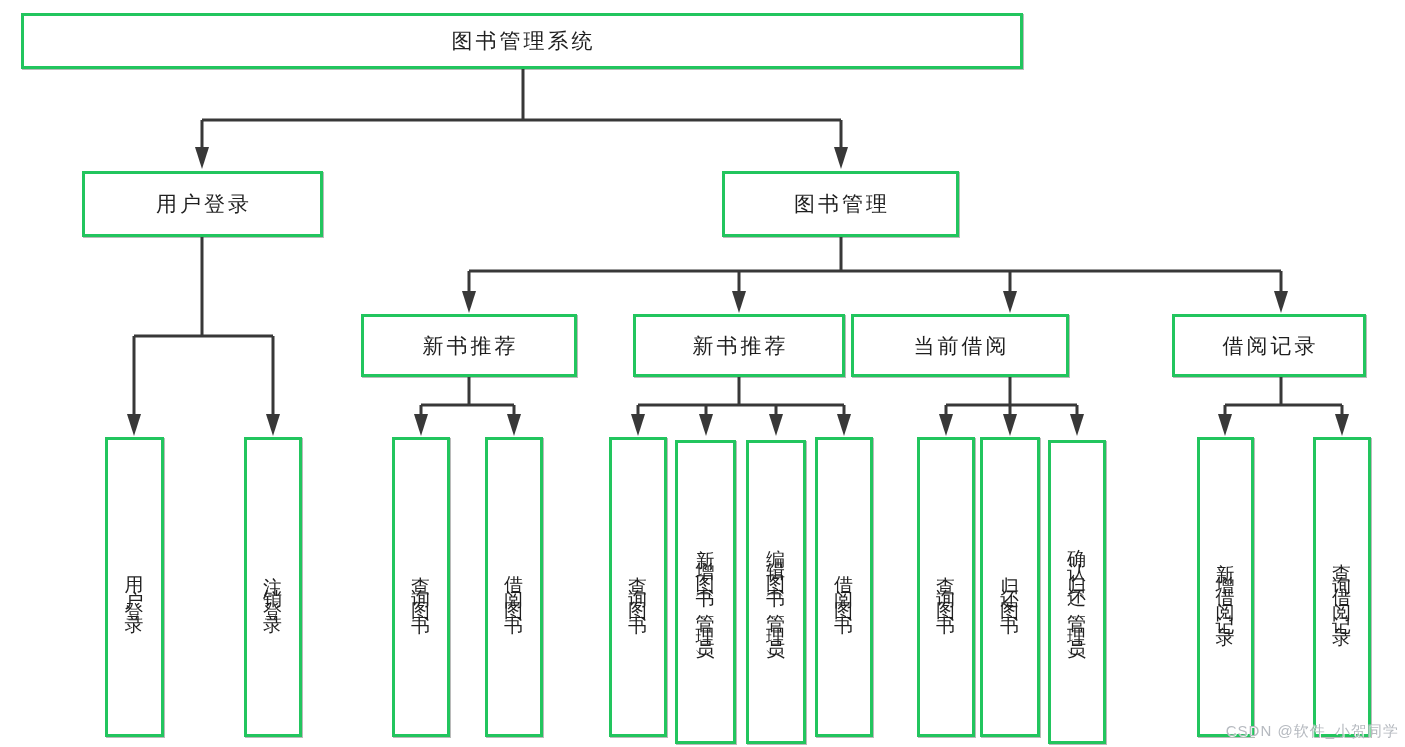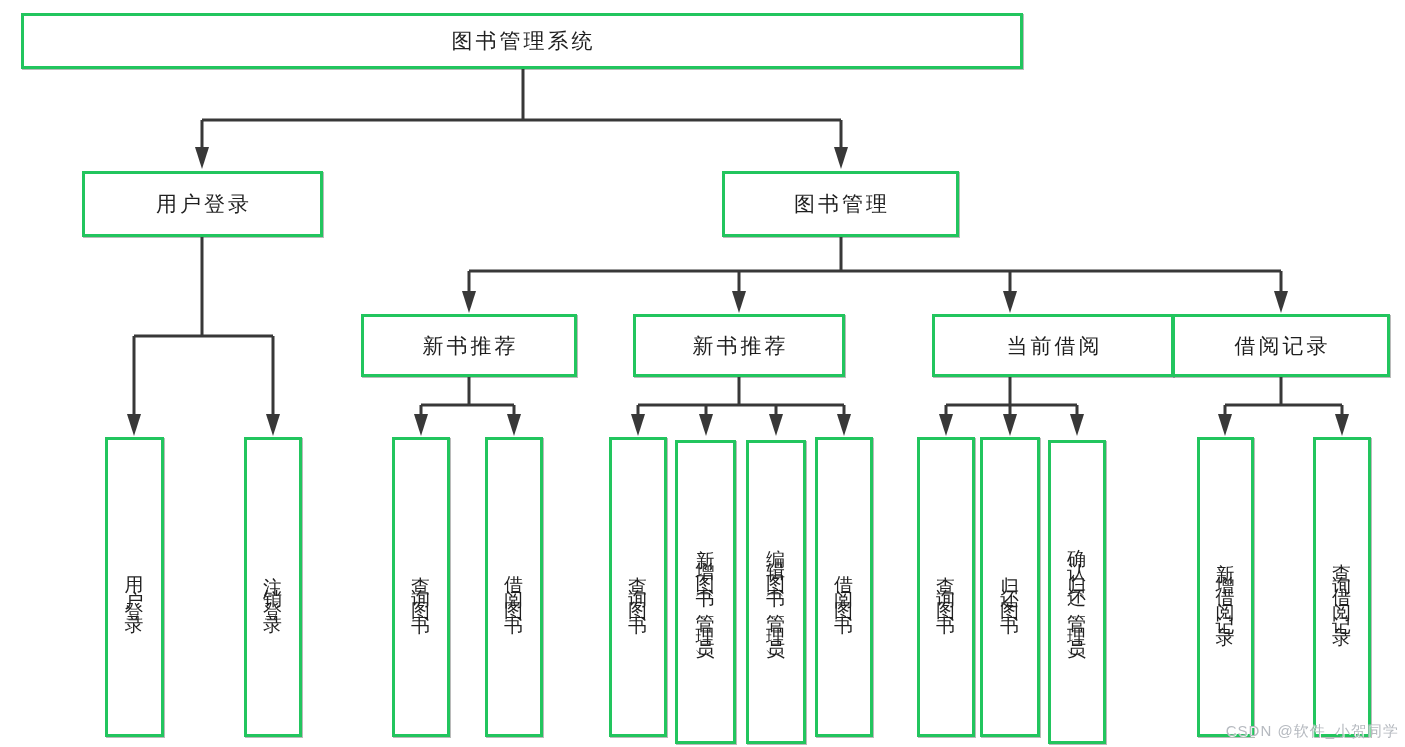--- a/index.html
+++ b/index.html
@@ -102,22 +102,22 @@
     </g>
   </svg>
 
   <div class="box hlabel" style="left:21px; top:13px; width:1002px; height:56px;">图书管理系统</div>
 
   <div class="box hlabel" style="left:82px; top:171px; width:241px; height:66px;">用户登录</div>
   <div class="box hlabel" style="left:722px; top:171px; width:237px; height:66px;">图书管理</div>
 
   <div class="box hlabel" style="left:361px; top:314px; width:216px; height:63px;">新书推荐</div>
   <div class="box hlabel" style="left:633px; top:314px; width:212px; height:63px;">新书推荐</div>
-  <div class="box hlabel" style="left:932px; top:314px; width:242px; height:63px;">当前借阅</div>
-  <div class="box hlabel" style="left:1172px; top:314px; width:218px; height:63px;">借阅记录</div>
+  <div class="box hlabel" style="left:851px; top:314px; width:218px; height:63px;">当前借阅</div>
+  <div class="box hlabel" style="left:1172px; top:314px; width:194px; height:63px;">借阅记录</div>
 
   <div class="box leaf" style="left:105px; top:437px; width:59px; height:300px;">用户登录</div>
   <div class="box leaf" style="left:244px; top:437px; width:58px; height:300px;">注销登录</div>
 
   <div class="box leaf" style="left:392px; top:437px; width:58px; height:300px;">查询图书</div>
   <div class="box leaf" style="left:485px; top:437px; width:58px; height:300px;">借阅图书</div>
 
   <div class="box leaf" style="left:609px; top:437px; width:58px; height:300px;">查询图书</div>
   <div class="box leaf" style="left:675px; top:440px; width:61px; height:304px;">新增图书（管理员）</div>
   <div class="box leaf" style="left:746px; top:440px; width:60px; height:304px;">编辑图书（管理员）</div>

